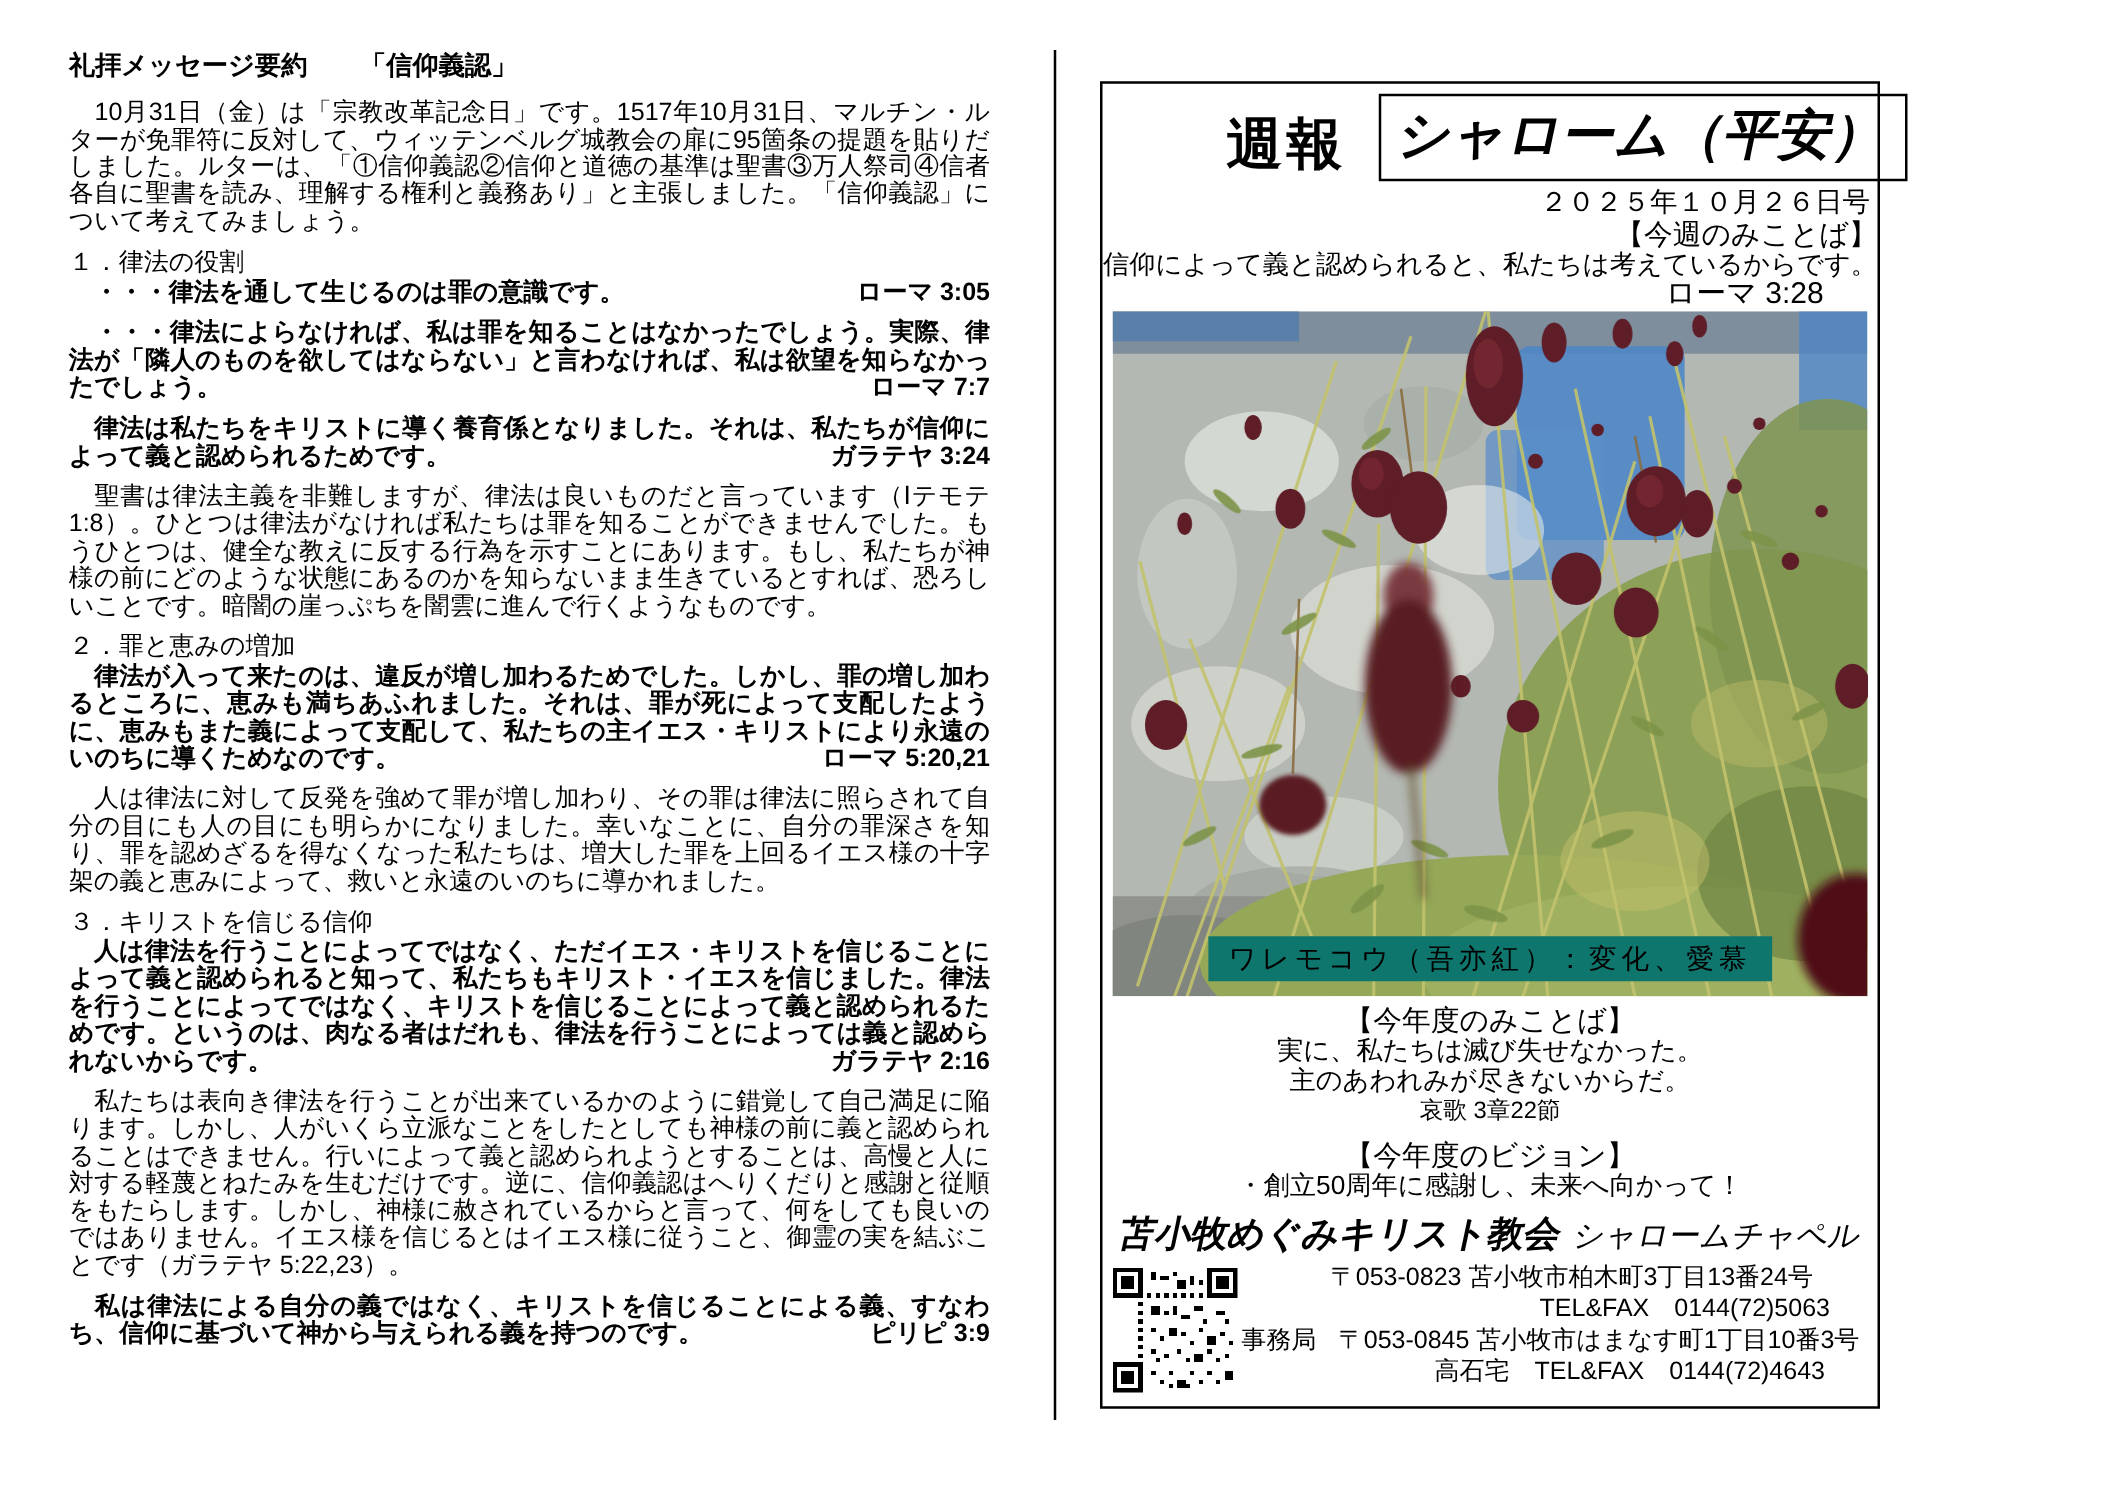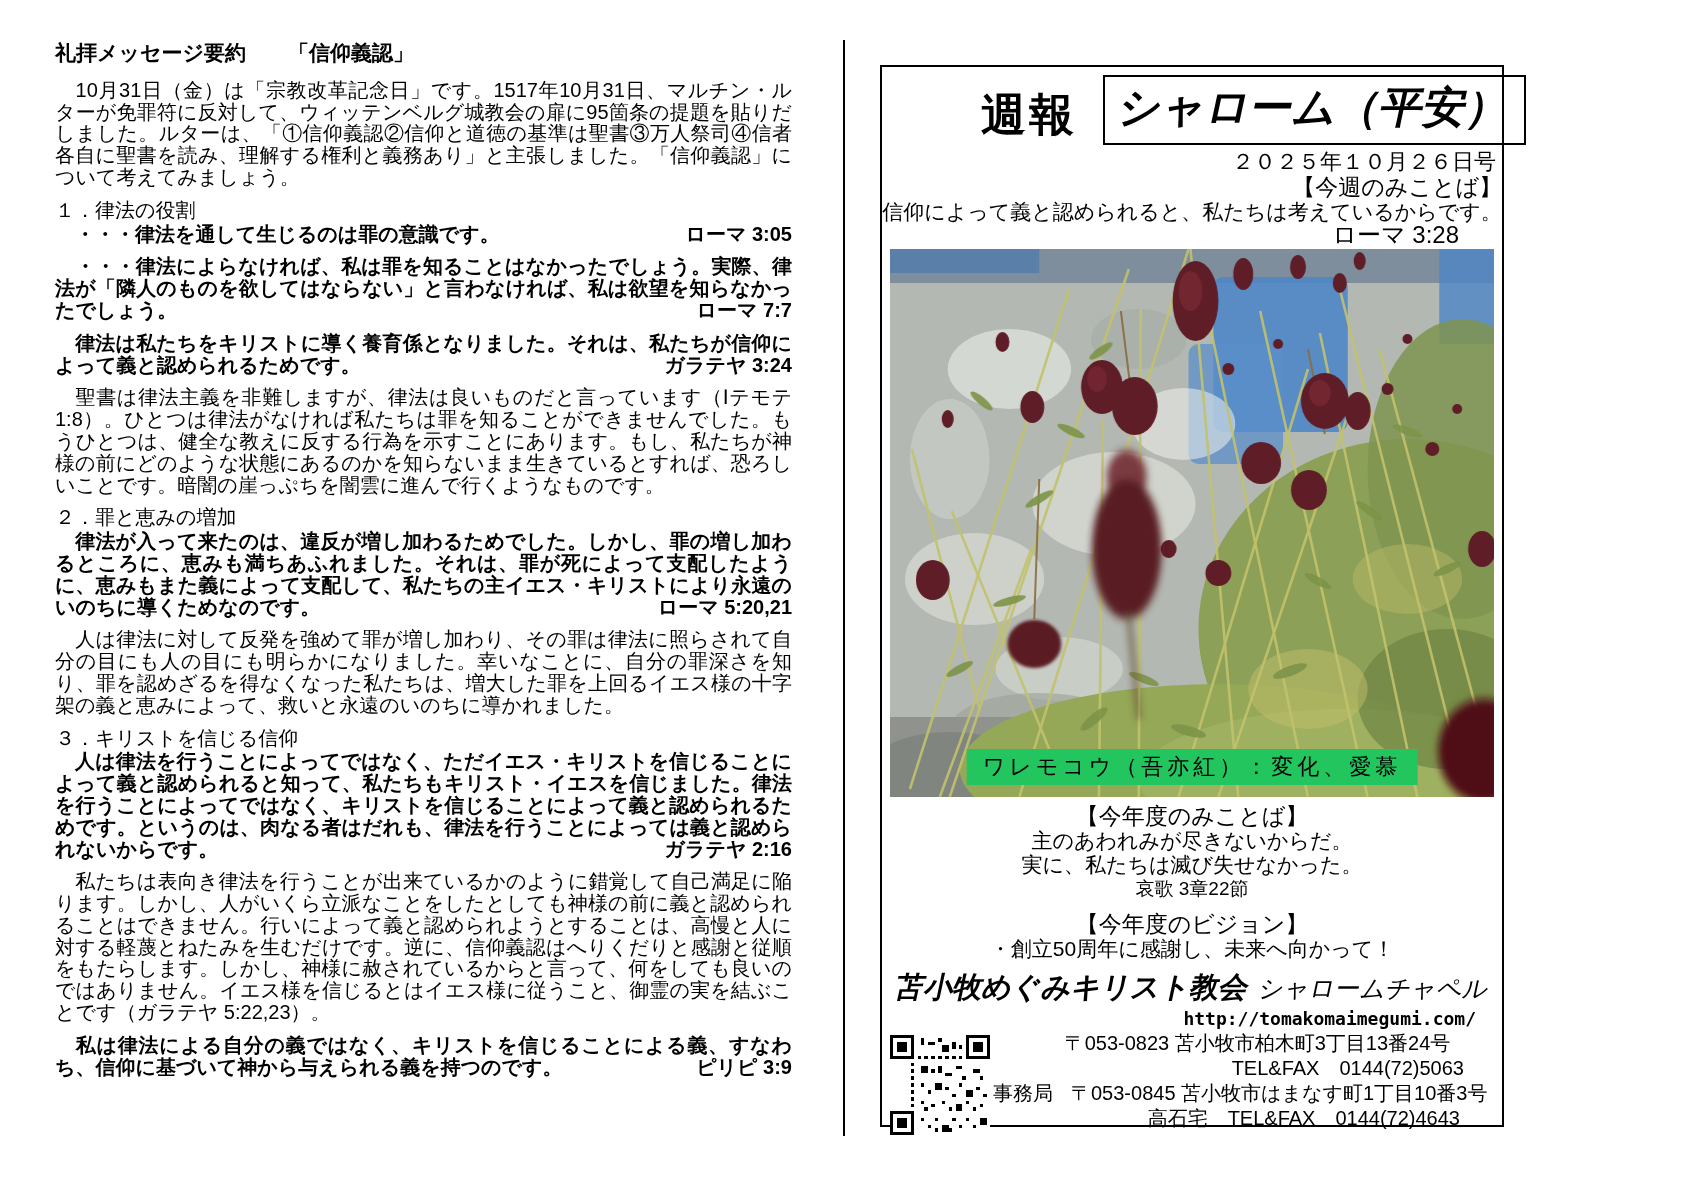--- a/index.html
+++ b/index.html
@@ -34,21 +34,21 @@
   .slant{display:inline-block;transform:skewX(-12deg);}
   .issue-date{text-align:right;padding-right:6px;font-size:22px;line-height:26px;margin-top:4px;}
   .ww-heading{text-align:right;font-size:23px;line-height:25px;}
   .ww-text{text-align:center;font-size:21px;line-height:24px;}
   .ww-ref{text-align:right;padding-right:43px;font-size:24px;line-height:22px;}
   
   .photo{position:relative;margin:3px 8px 0 8px;height:548px;overflow:hidden;}
   .photo svg{display:block;width:100%;height:100%;}
   .photo-caption{
     position:absolute;left:50%;bottom:12px;transform:translateX(-50%);
-    background:#22c55e;padding:3px 16px;font-size:22px;letter-spacing:4px;white-space:nowrap;
+    background:#0f766e;padding:3px 16px;font-size:22px;letter-spacing:4px;white-space:nowrap;
   }
   
   .aw-heading{text-align:center;font-size:23px;line-height:26px;margin-top:6px;}
   .aw-line{text-align:center;font-size:21px;line-height:24px;}
   .aw-ref{text-align:center;font-size:19px;line-height:23px;}
   .vision-heading{text-align:center;font-size:23px;line-height:26px;margin-top:11px;}
   .vision-text{text-align:center;font-size:21px;line-height:24px;}
   
   .church-line{text-align:center;margin-top:7px;white-space:nowrap;}
   .church-name{font-size:29px;font-weight:bold;}
@@ -228,31 +228,30 @@
         <ellipse cx="238" cy="228" rx="20" ry="27" fill="#7a3a40"></ellipse>
         <ellipse cx="238" cy="300" rx="35" ry="70" fill="#581a23"></ellipse>
         <path d="M240 365 L250 470" stroke="#6b5a38" stroke-width="4"></path>
       </g>
       <ellipse cx="597" cy="502" rx="46" ry="52" fill="#4f1119" filter="url(#b1)"></ellipse>
     </svg>
     <div class="photo-caption">ワレモコウ（吾亦紅）：変化、愛慕</div>
   </div>
 
   <div class="aw-heading">【今年度のみことば】</div>
+  <div class="aw-line">実に、私たちは滅び失せなかった。</div>
   <div class="aw-line">主のあわれみが尽きないからだ。</div>
-  <div class="aw-line">実に、私たちは滅び失せなかった。</div>
   <div class="aw-ref">哀歌 3章22節</div>
 
   <div class="vision-heading">【今年度のビジョン】</div>
   <div class="vision-text">・創立50周年に感謝し、未来へ向かって！</div>
 
   <div class="church-line">
     <span class="church-name slant">苫小牧めぐみキリスト教会</span><span class="church-chapel slant">シャロームチャペル</span>
   </div>
-  <div class="church-url">http://tomakomaimegumi.com/</div>
 
   <div class="addr-block">
     <svg class="qr" viewBox="0 0 29 29" shape-rendering="crispEdges">
       <rect x="0" y="0" width="29" height="29" fill="#fff"></rect>
       <g fill="#000">
         <rect x="0" y="0" width="7" height="7"></rect>
           <rect x="22" y="0" width="7" height="7"></rect>
           <rect x="0" y="22" width="7" height="7"></rect>
       </g>
       <g fill="#fff">

